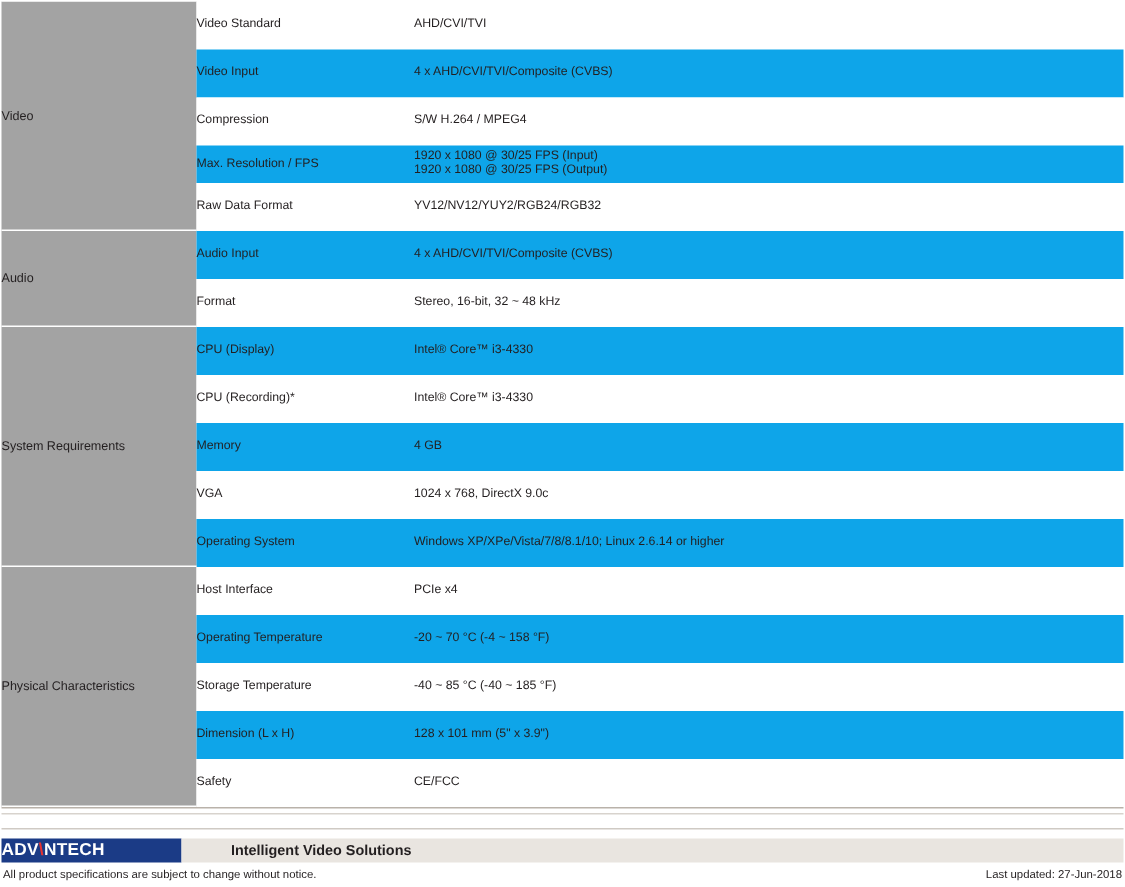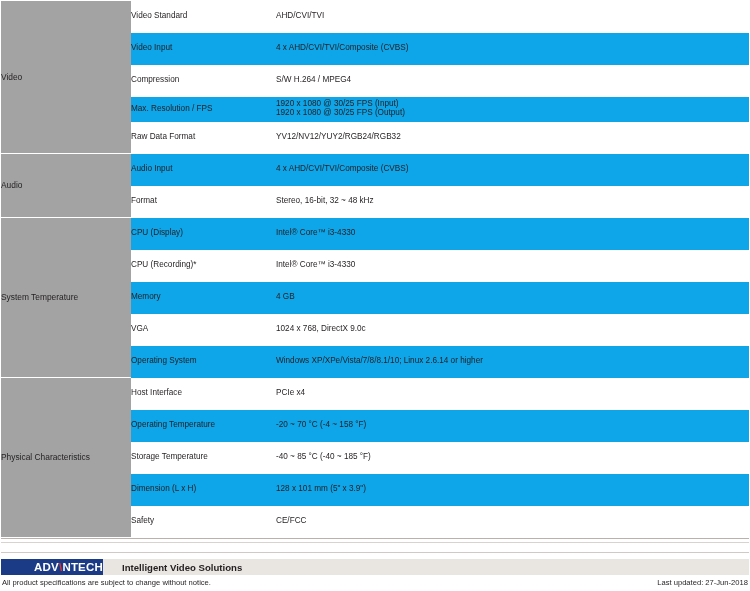--- a/index.html
+++ b/index.html
@@ -98,38 +98,38 @@
   }
   .footer-bar {
     display: flex;
     align-items: stretch;
     height: 16px;
     margin: 6px 1px 0 1px;
   }
   .logo-block {
     background: #1b3b86;
     color: #ffffff;
-    width: 102px;
+    width: 120px;
     display: flex;
     align-items: center;
-    justify-content: flex-end;
+    justify-content: flex-start;
     font-size: 11.5px;
     font-weight: bold;
     letter-spacing: 0.2px;
   }
   .logo-block .accent {
     color: #e8312f;
     font-weight: bold;
   }
   .tagline-block {
     background: #e9e5e0;
     flex: 1;
     display: flex;
     align-items: center;
-    padding-left: 19px;
+    padding-left: 33px;
     font-size: 9.6px;
     font-weight: bold;
     color: #231f20;
   }
   .footer-note {
     display: flex;
     justify-content: space-between;
     align-items: baseline;
     margin: 3px 2px 4px 2px;
     font-size: 7.6px;
@@ -178,21 +178,21 @@
         <td class="cat-cell" rowspan="2">Audio</td>
         <td class="key-cell">Audio Input</td>
         <td class="val-cell">4 x AHD/CVI/TVI/Composite (CVBS)</td>
       </tr>
       <tr class="plain">
         <td class="key-cell">Format</td>
         <td class="val-cell">Stereo, 16-bit, 32 ~ 48 kHz</td>
       </tr>
 
       <tr class="shade">
-        <td class="cat-cell" rowspan="5">System Temperature</td>
+        <td class="cat-cell" rowspan="5">System Requirements</td>
         <td class="key-cell">CPU (Display)</td>
         <td class="val-cell">Intel® Core™ i3-4330</td>
       </tr>
       <tr class="plain">
         <td class="key-cell">CPU (Recording)*</td>
         <td class="val-cell">Intel® Core™ i3-4330</td>
       </tr>
       <tr class="shade">
         <td class="key-cell">Memory</td>
         <td class="val-cell">4 GB</td>

